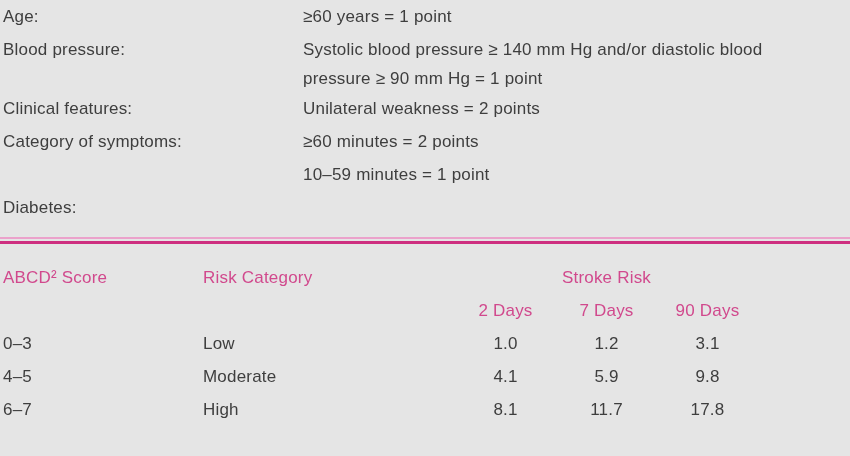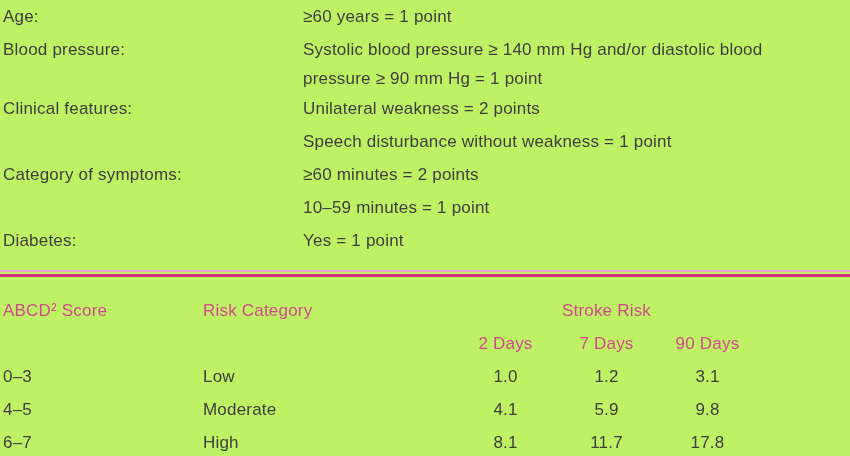--- a/index.html
+++ b/index.html
@@ -1,21 +1,21 @@
 <!DOCTYPE html>
 <html><head>
 <meta charset="utf-8">
 <style>
   html, body { margin: 0; padding: 0; }
   .page {
     position: relative;
     width: 850px;
     height: 456px;
     box-sizing: border-box;
-    background: #bef264;
+    background: #e5e5e5;
     color: #3e3e3e;
     font-family: "Liberation Sans", sans-serif;
     font-size: 17px;
     letter-spacing: 0.2px;
     overflow: hidden;
     padding: 0 3px;
   }
   
   .crow { display: flex; }
   .crow .label { flex: 0 0 300px; }
@@ -61,37 +61,33 @@
       <div class="values">
         <div class="line">Systolic blood pressure ≥ 140 mm Hg and/or diastolic blood</div>
         <div class="line">pressure ≥ 90 mm Hg = 1 point</div>
       </div>
     </div>
 
     <div class="crow">
       <div class="label line">Clinical features:</div>
       <div class="values">
         <div class="line">Unilateral weakness = 2 points</div>
-        <div class="line">Speech disturbance without weakness = 1 point</div>
       </div>
     </div>
 
     <div class="crow">
       <div class="label line">Category of symptoms:</div>
       <div class="values">
         <div class="line">≥60 minutes = 2 points</div>
         <div class="line">10–59 minutes = 1 point</div>
       </div>
     </div>
 
     <div class="crow">
       <div class="label line">Diabetes:</div>
-      <div class="values">
-        <div class="line">Yes = 1 point</div>
-      </div>
     </div>
 
   </section>
 
   <div class="rule">
     <div class="light"></div>
     <div class="gap"></div>
     <div class="dark"></div>
   </div>
 

